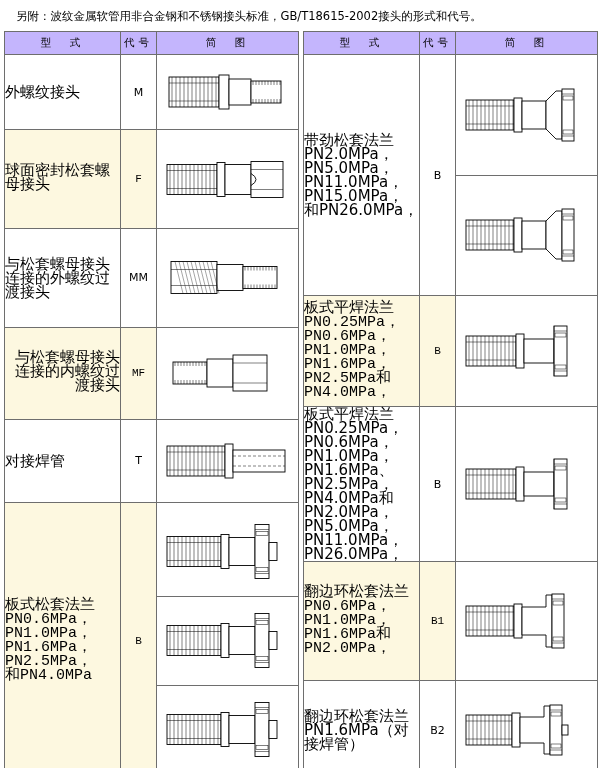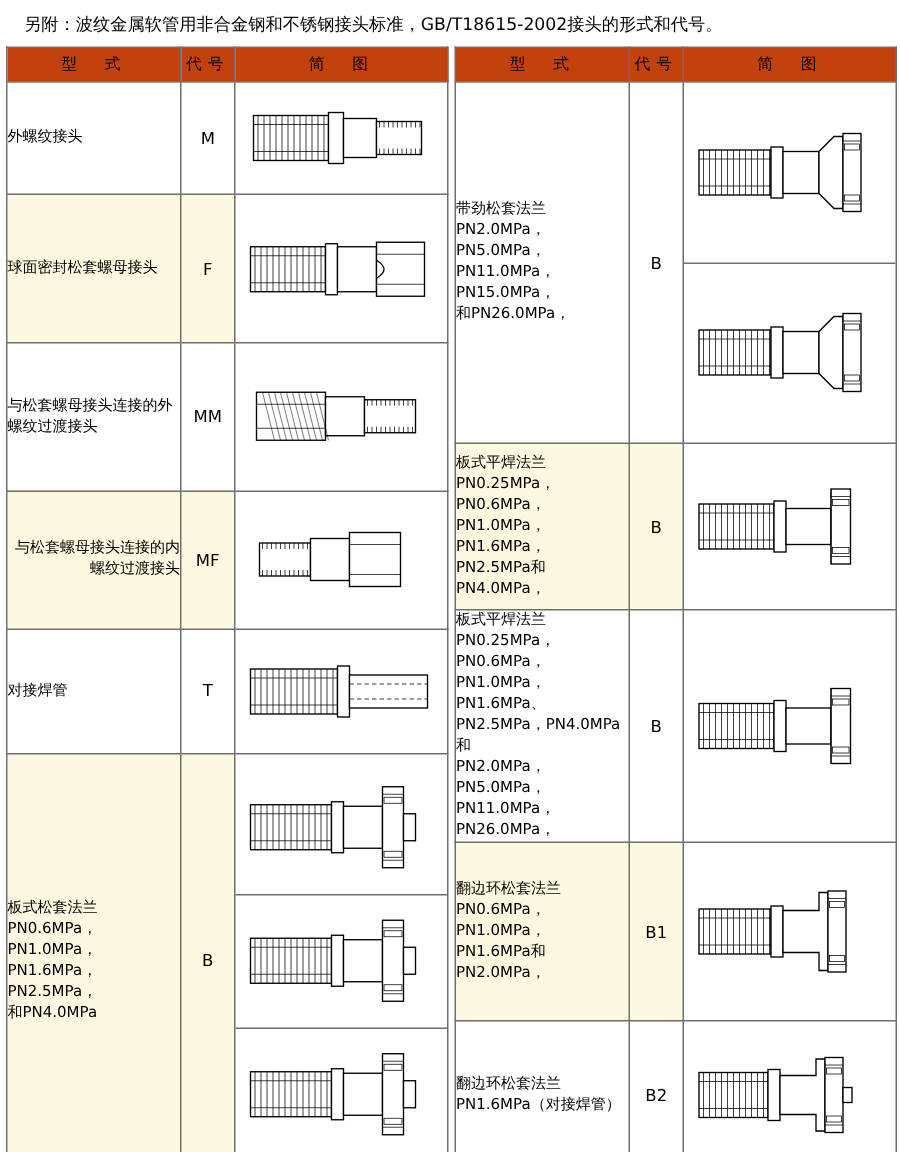--- a/index.html
+++ b/index.html
@@ -41,48 +41,48 @@
     table-layout: fixed;
     width: 296px;
     font-size: 10px;
   }
   table.spec td, table.spec th {
     border: 1px solid #6e6e6e;
     vertical-align: middle;
     padding: 0;
   }
   thead th {
-    background: #c2410c;
+    background: #c4b5fd;
     height: 22px;
     font-weight: normal;
     font-size: 10.5px;
     text-align: center;
     letter-spacing: 4px;
   }
   .col-type { width: 116px; }
   .col-code { width: 36px; }
   .col-fig  { width: 142px; }
 
   td.type {
-    font-size: 10px;
+    font-size: 15px;
     line-height: 14px;
     padding: 3px 4px 3px 5px;
     text-align: left;
   }
   td.code {
     text-align: center;
     font-size: 11px;
   }
   td.fig {
     text-align: center;
     background: #fff;
     padding: 0;
   }
   td.fig svg { display: block; margin: 0 auto; }
-  tr.hl td.type, tr.hl td.code { background: #fdf8e0; }
+  tr.hl td.type, tr.hl td.code { background: #fdf8e0; font-family: Liberation Mono, monospace; }
   tr.wh td.type, tr.wh td.code { background: #ffffff; }
 </style>
 </head>
 <body>
 
 <div class="page">
 
   <div class="caption">另附：波纹金属软管用非合金钢和不锈钢接头标准，GB/T18615-2002接头的形式和代号。</div>
 
   <div class="tables">

